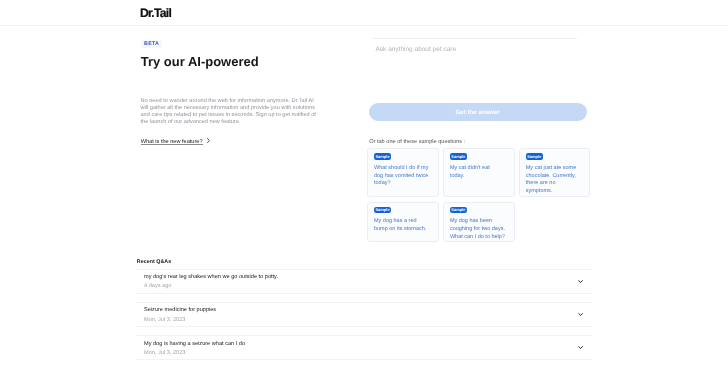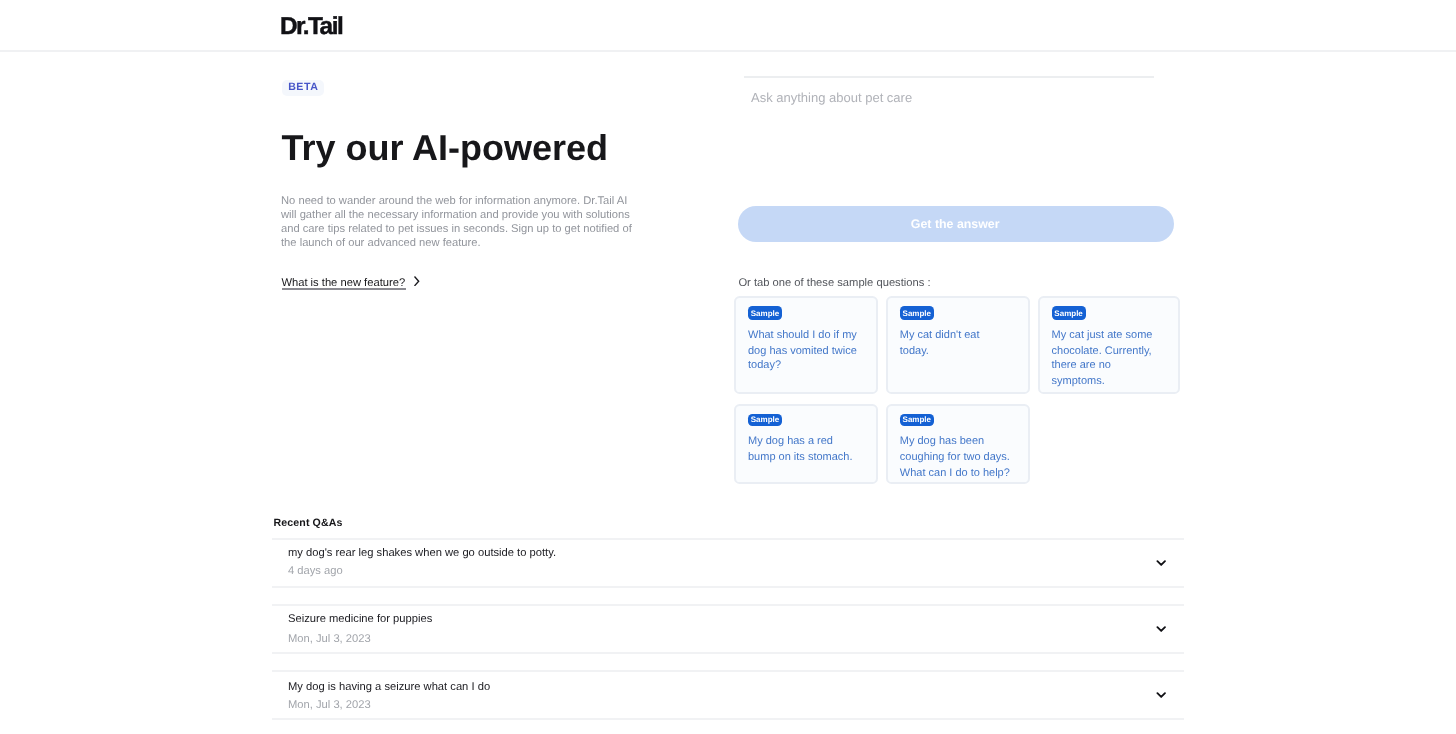--- a/index.html
+++ b/index.html
@@ -18,21 +18,21 @@
   .page { position:absolute; left:136px; top:26px; width:456px; }
 
   
   .hero { position:relative; height:0; }
   .left { position:absolute; left:4.5px; top:13.5px; width:186px; height:110px; }
   .right { position:absolute; left:232px; top:12.4px; width:220px; }
 
   .beta { position:absolute; left:0.4px; top:0.1px; background:#f4f7fc; color:#4655c8;
           font-size:5.3px; font-weight:700; letter-spacing:.28px;
           padding:3.3px 2.5px 1.1px 3.2px; border-radius:2.5px; line-height:3.9px; }
-  h1 { position:absolute; left:0.2px; top:27px; font-size:18px; line-height:15.8px;
+  h1 { position:absolute; left:0.2px; top:14px; font-size:13px; line-height:15.8px;
        font-weight:700; letter-spacing:0px; color:#17171a; white-space:nowrap; }
   .lede { position:absolute; left:0px; top:58.6px; font-size:5.6px; line-height:7.1px;
           color:#92959c; width:180px; }
   .flinkwrap { position:absolute; left:0.2px; top:99.2px; white-space:nowrap; line-height:0; }
   .flink { font-size:5.6px; color:#17171a; line-height:6px; display:inline-block; }
   .flinkline { position:absolute; left:0px; top:5.2px; width:62.5px; height:0.8px;
                background:#8b8b91; }
   .arrow { position:absolute; left:66.4px; top:-0.7px; width:2.8px; height:5.2px; }
 
   

